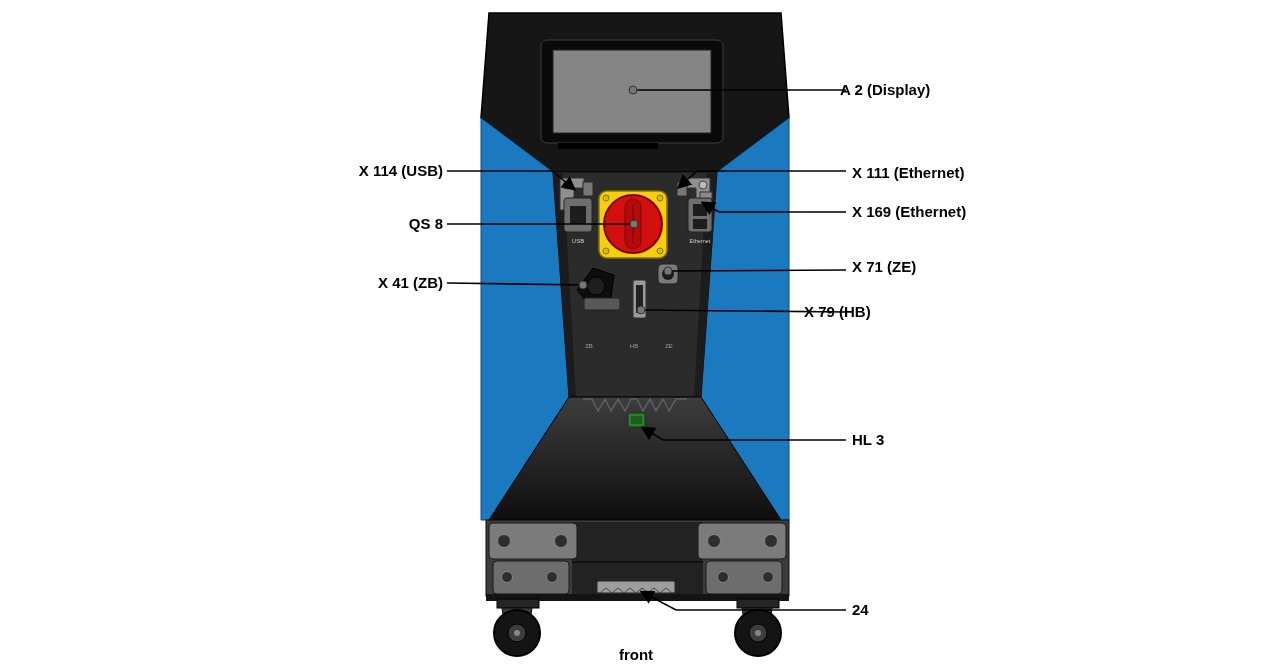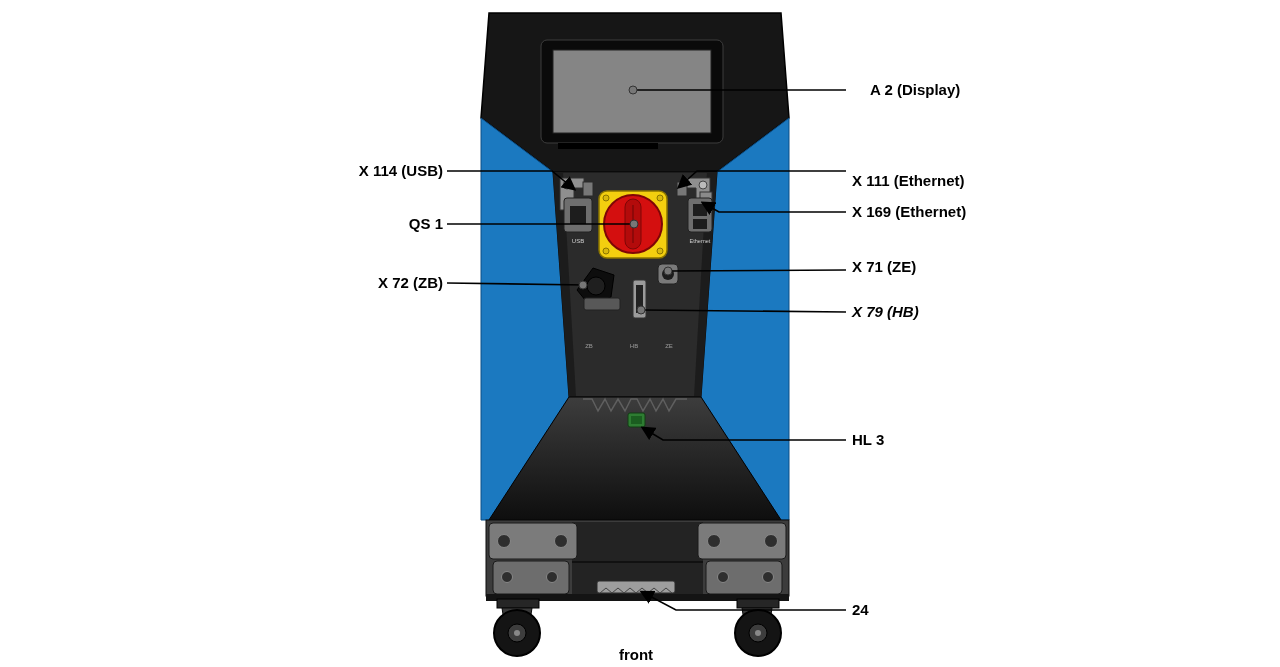--- a/index.html
+++ b/index.html
@@ -167,25 +167,25 @@
 
       <path d="M846,312 L644,310"></path>
       <circle cx="641" cy="310" r="4" fill="#777" stroke="#333" stroke-width="1"></circle>
 
       <path d="M846,440 H663 L643,428" marker-end="url(#arrow)"></path>
       <path d="M846,610 H676 L642,592" marker-end="url(#arrow)"></path>
     </g>
   </svg>
 
   <div class="lbl left" style="top:162px; right:837px;">X 114 (USB)</div>
-  <div class="lbl left" style="top:215px; right:837px;">QS 1</div>
-  <div class="lbl left" style="top:274px; right:837px;">X 72 (ZB)</div>
+  <div class="lbl left" style="top:215px; right:837px;">QS 8</div>
+  <div class="lbl left" style="top:274px; right:837px;">X 41 (ZB)</div>
 
-  <div class="lbl right" style="top:81px;  left:870px;">A 2 (Display)</div>
-  <div class="lbl right" style="top:172px; left:852px;">X 111 (Ethernet)</div>
+  <div class="lbl right" style="top:81px;  left:840px;">A 2 (Display)</div>
+  <div class="lbl right" style="top:164px; left:852px;">X 111 (Ethernet)</div>
   <div class="lbl right" style="top:203px; left:852px;">X 169 (Ethernet)</div>
   <div class="lbl right" style="top:258px; left:852px;">X 71 (ZE)</div>
-  <div class="lbl right" style="top:303px; left:852px;font-style:italic;">X 79 (HB)</div>
+  <div class="lbl right" style="top:303px; left:804px;">X 79 (HB)</div>
   <div class="lbl right" style="top:431px; left:852px;">HL 3</div>
   <div class="lbl right" style="top:601px; left:852px;">24</div>
 
   <div class="caption" style="top:646px; left:561px;">front</div>
 </div>
 
 </body></html>

